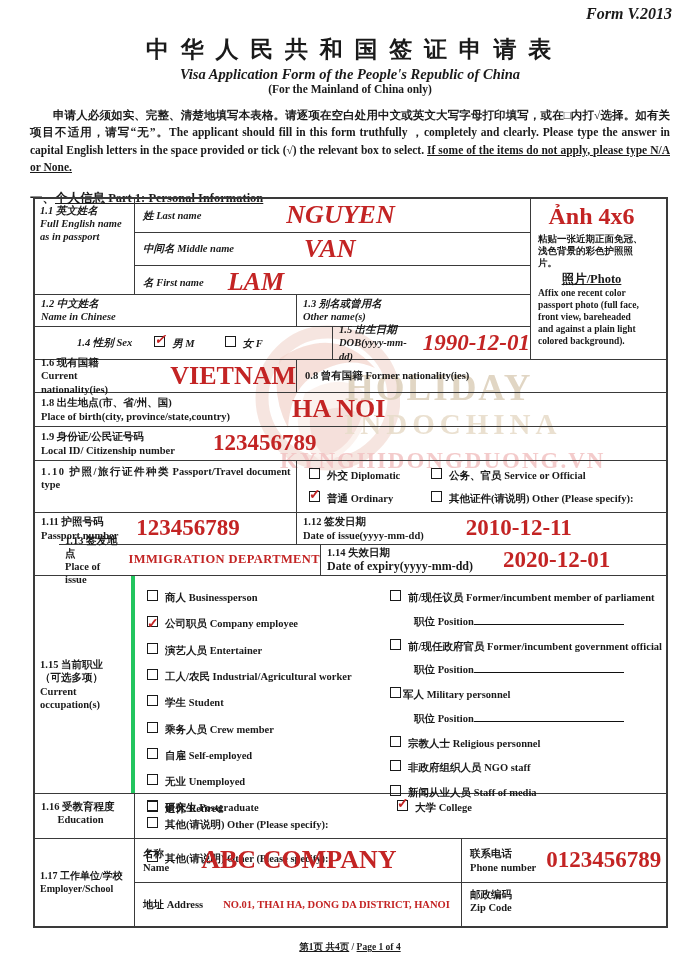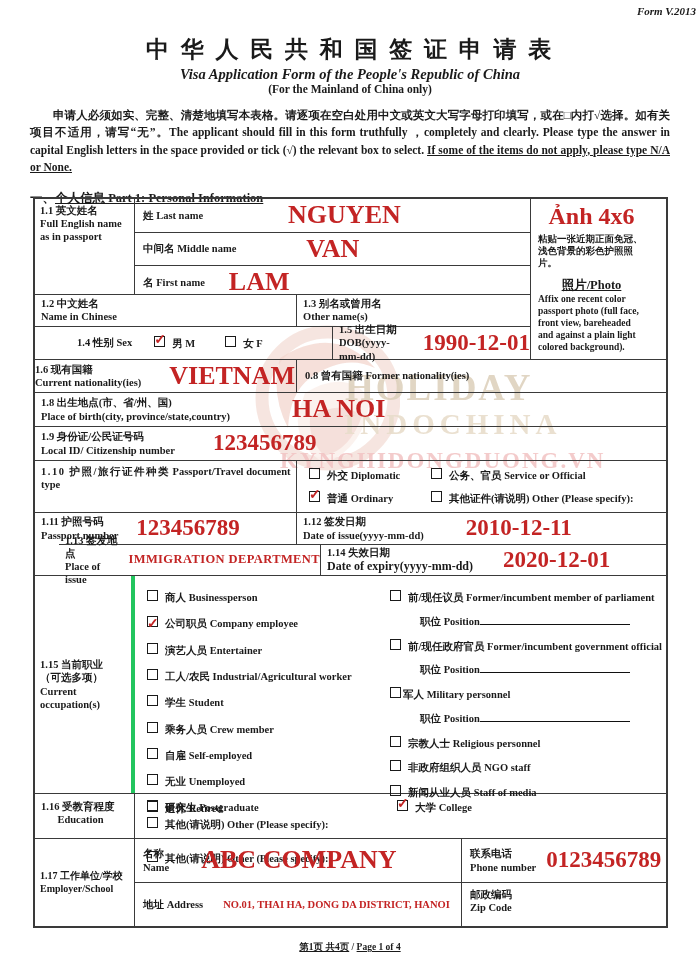--- a/index.html
+++ b/index.html
@@ -3,21 +3,21 @@
 <meta charset="utf-8">
 <style>
   * { margin:0; padding:0; box-sizing:border-box; }
   html,body { background:#ffffff; }
   .page {
     position:relative; width:700px; height:972px; background:#fff;
     font-family:"Liberation Serif","DejaVu Serif",serif;
     color:#1a1a1a; overflow:hidden;
   }
   
-  .form-version { position:absolute; top:5px; right:4px; font-size:11px; font-weight:bold; font-style:italic; }
+  .form-version { position:absolute; top:5px; right:28px; font-size:16px; font-weight:bold; font-style:italic; }
   .title-cn { margin-top:34px; text-align:center; font-size:23px; font-weight:bold; letter-spacing:3px; }
   .title-en { text-align:center; font-size:14.5px; font-weight:bold; font-style:italic; margin-top:1px; }
   .subtitle { text-align:center; font-size:11.5px; font-weight:bold; }
   .instructions { margin:12px 30px 0 30px; font-size:11.5px; font-weight:bold; text-align:justify; line-height:1.5; text-indent:2em; }
   .instructions .u { text-decoration:underline; }
   .sec1 { margin:14px 0 0 30px; font-size:12.5px; font-weight:bold; }
   .sec1 .u { text-decoration:underline; }
   
   .wm { position:absolute; z-index:0; pointer-events:none; }
   .wm-logo { left:250px; top:298px; opacity:.5; }
@@ -40,58 +40,58 @@
   .val-lg { font-size:26px; font-weight:bold; white-space:nowrap; }
   .val-md { font-size:23px; font-weight:bold; white-space:nowrap; }
   .val-sm { font-size:12.5px; font-weight:bold; letter-spacing:.4px; white-space:nowrap; }
   .val-xs { font-size:10.5px; font-weight:bold; white-space:nowrap; }
   .cbx { width:11px; height:11px; border:1.5px solid #1a1a1a; display:inline-block; vertical-align:-1px; margin-right:7px; position:relative; flex:none; }
   .cbx.checked::after { content:"✓"; position:absolute; left:-1px; top:-6px; font-size:14px; color:#c32424; font-weight:bold; }
   .opt { white-space:normal; }
   .opt .lbl { vertical-align:middle; }
   
   .grpA { height:160px; }
-  .ga-left { width:496px; border-right:1px solid #3a3a3a; }
+  .ga-left { width:496px; border-right:1px solid #3a3a3a;font-style:italic; }
   .r11 { height:96px; display:flex; }
   .cell-11label { width:100px; border-right:1px solid #3a3a3a; padding:5px 2px 0 5px; font-size:10.5px; }
   .names { flex:1; display:flex; flex-direction:column; }
   .name-row { flex:1; display:flex; align-items:center; padding-left:8px; }
   .r1213 { height:32px; display:flex; }
   .cell-pad { padding:2px 0 0 6px; }
   .c12, .c14 { width:262px; }
   .r1415 { height:32px; display:flex;padding-left:36px; }
   .lblblock { font-size:10.5px; }
   .photo-cell { flex:1; padding:2px 21px 0 7px; }
   .photo-tag { text-align:center; font-size:24px; font-weight:bold; }
   .photo-cn { font-size:9.5px; margin-top:3px; }
-  .photo-title { text-align:center; font-size:12.5px; text-decoration:underline; margin-top:8px; }
+  .photo-title { text-align:center; font-size:12.5px; text-decoration:underline; margin-top:2px; }
   .photo-en { font-size:9.5px; margin-top:1px; }
   
   .r67 { height:33px; }
-  .c16 { width:262px; }
+  .c16 { width:262px; padding-left:6px; }
   .c17 { flex:1; padding-left:8px; }
   .r8, .r9 { height:34px; padding-left:6px; }
   .r10 { height:52px; }
   .c110l { width:262px; padding:4px 4px 0 6px; }
   .c110o { flex:1; display:grid; grid-template-columns:122px 1fr; align-content:start; row-gap:9px; padding:7px 0 0 12px; }
   .r1112, .r1314 { height:32px; }
   .r1314 { height:31px;margin-left:24px; }
   .c111, .c113 { width:262px; padding-left:6px; }
   .c112, .c114 { flex:1; padding-left:6px; }
   .exp-en { font-size:12px; }
   
   .r15 { height:218px; }
   .c115l { width:100px; border-right:4px solid #22c55e; padding-left:5px; }
   .c115b { flex:1; display:flex; padding:8px 2px 0 12px; }
   .occ-left { width:243px; }
   .occ-left .opt { line-height:25.5px; }
   .occ-other { margin-top:24px; }
   .occ-right { flex:1; padding-top:1px; }
   .occ-right .opt { line-height:24px; }
-  .posline { line-height:24px; margin-left:30px; }
+  .posline { line-height:24px; margin-left:24px; }
   .pos-bar { display:inline-block; width:150px; border-bottom:1.4px solid #111; height:10px; }
   .tight .cbx { margin-right:2px; }
   
   .r16 { height:45px; }
   .c116l { width:100px; border-right:1px solid #3a3a3a; padding:6px 0 0 6px; }
   .c116l .en { text-align:center; padding-right:14px; }
   .c116b { flex:1; padding:6px 0 0 12px; }
   .eduline1 { display:flex; }
   .edu-first { width:250px; }
   .eduline2 { margin-top:3px; }

